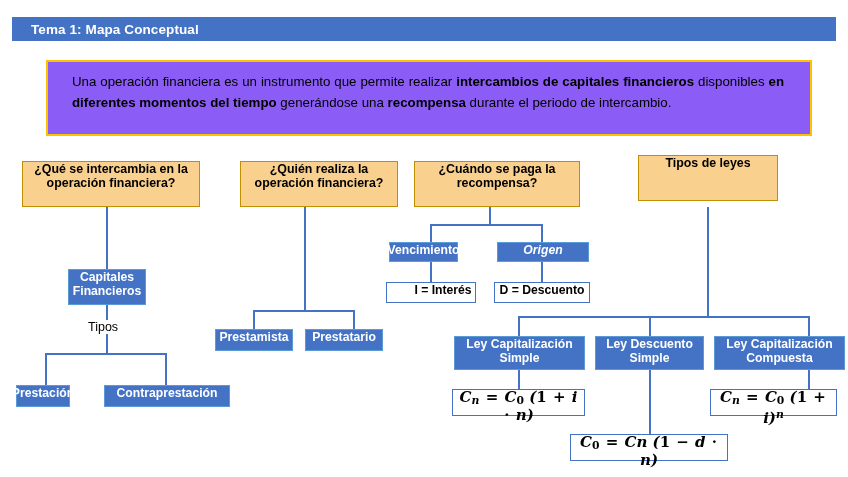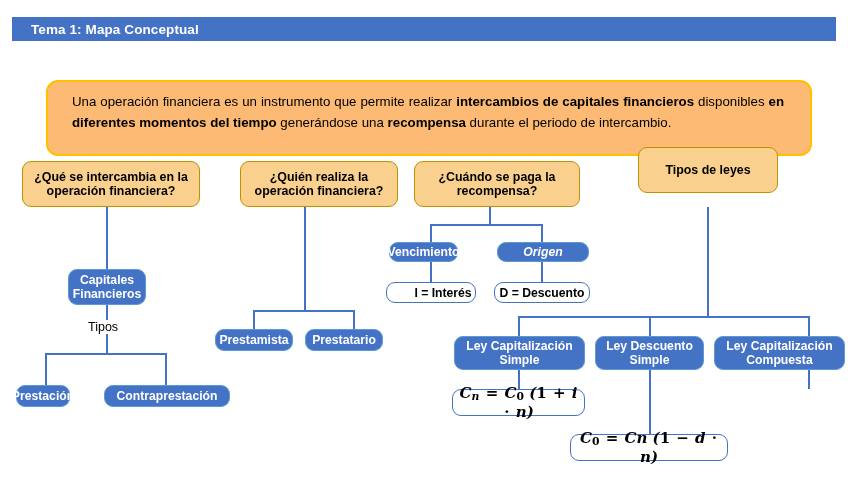--- a/index.html
+++ b/index.html
@@ -41,48 +41,46 @@
   }
 
   
   .callout {
     position: absolute;
     left: 46px;
     top: 60px;
     width: 766px;
     height: 76px;
     border: 2.5px solid #FFC000;
-    border-radius: 12px;
-    background: #fdba74;
+    border-radius: 0;
+    background: #8b5cf6;
     box-sizing: border-box;
-    margin-top: 20px;
   }
   .callout-text {
     position: absolute;
     left: 24px;
     top: 9px;
     width: 712px;
     font-size: 13.3px;
     line-height: 21px;
     color: #000000;
     text-align: justify;
     text-justify: inter-word;
   }
   .callout-text b { font-weight: bold; }
 
   
   .node {
     position: absolute;
     box-sizing: border-box;
     display: flex;
-    align-items: center;
+    align-items: flex-start;
     justify-content: center;
     text-align: center;
     line-height: 14px;
-    border-radius: 9px;
   }
   .node-orange {
     background: #FAD08E;
     border: 1.2px solid #BF9000;
     color: #000000;
     font-weight: bold;
     font-size: 12.4px;
   }
   .node-blue {
     background: #4472C4;
@@ -160,21 +158,21 @@
     </span>
   </div>
 
   <div class="node node-orange" style="left:414px; top:161px; width:166px; height:46px;">
     <span class="label">
       <span>¿Cuándo se paga la</span><br>
       <span>recompensa?</span>
     </span>
   </div>
 
-  <div class="node node-orange" style="left:638px; top:147px; width:140px; height:46px;">
+  <div class="node node-orange" style="left:638px; top:155px; width:140px; height:46px;">
     <span class="label">Tipos de leyes</span>
   </div>
 
   <div class="conn conn-v" style="left:106px; top:207px; width:2px; height:62px;"></div>
 
   <div class="node node-blue" style="left:68px; top:269px; width:78px; height:36px;">
     <span class="label">
       <span>Capitales</span><br>
       <span>Financieros</span>
     </span>
@@ -263,14 +261,19 @@
       C<span class="msub">n</span> <span class="mop">=</span> C<span class="msub mupright">0</span>&nbsp;(<span class="mupright">1</span> <span class="mop">+</span> i <span class="mop">·</span> n)
     </span>
   </div>
 
   <div class="node node-formula" style="left:570px; top:434px; width:158px; height:27px;">
     <span class="label">
       C<span class="msub mupright">0</span> <span class="mop">=</span> Cn&nbsp;(<span class="mupright">1</span> <span class="mop">−</span> d <span class="mop">·</span> n)
     </span>
   </div>
 
+  <div class="node node-formula" style="left:710px; top:389px; width:127px; height:27px;">
+    <span class="label">
+      C<span class="msub">n</span> <span class="mop">=</span> C<span class="msub mupright">0</span>&nbsp;(<span class="mupright">1</span> <span class="mop">+</span> i)<span class="msup">n</span>
+    </span>
+  </div>
 
 </div>
 
 </body></html>

